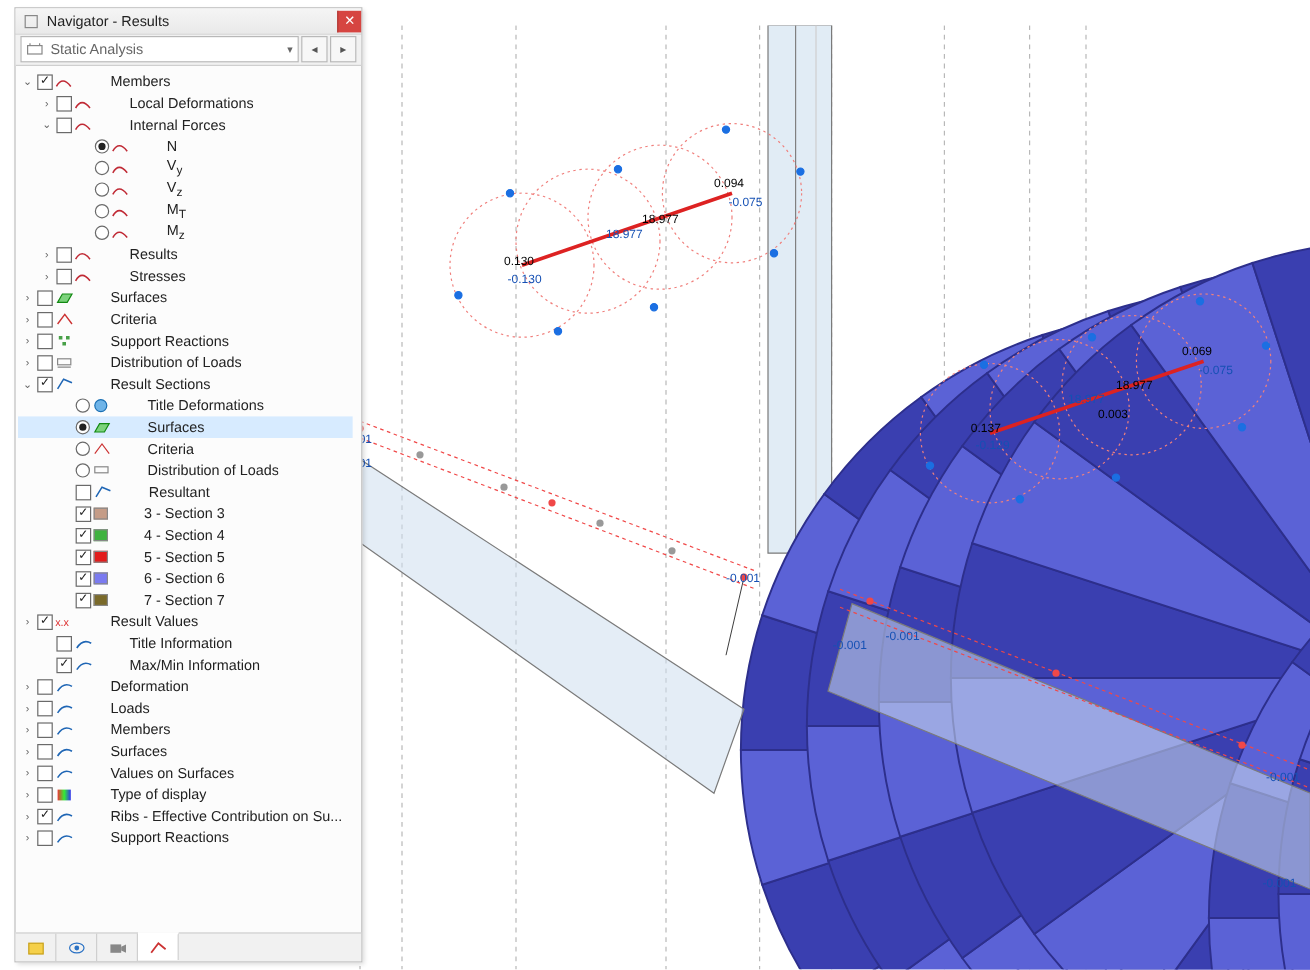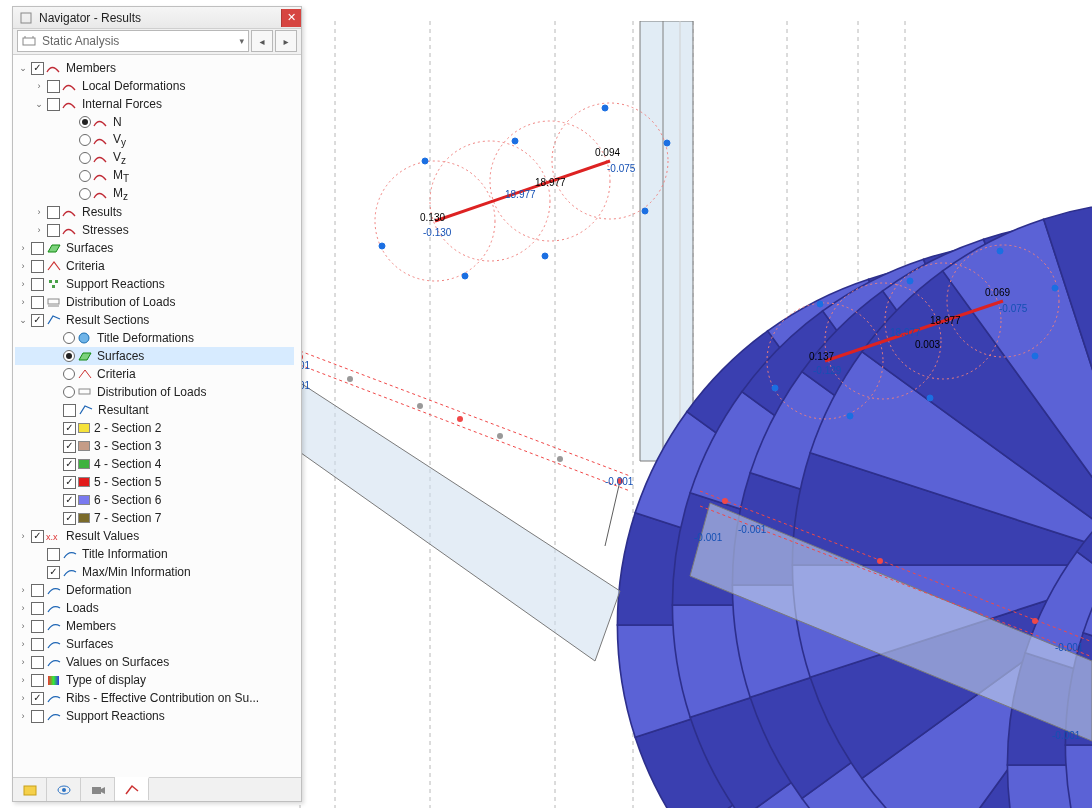--- a/index.html
+++ b/index.html
@@ -75,21 +75,21 @@
   .node .chk.checked::after{ content:"✓"; font-size:10px; }
   .node .rad {
     width:12px; height:12px; border:1px solid #6a6a6a; border-radius:50%;
     background:#fff; flex:0 0 12px; cursor:pointer; position:relative;
   }
   .node .rad.checked::after{
     content:""; position:absolute; top:2px; left:2px; width:6px; height:6px;
     background:#222; border-radius:50%;
   }
   .node .ico { width:16px; height:14px; flex:0 0 16px; }
-  .node .lbl { padding-left:2px; overflow:hidden; text-overflow:ellipsis; }
+  .node .lbl { padding-left:2px; overflow:hidden; text-overflow:ellipsis;margin-left:26px; }
   .node.selected { background:#d7ebff; }
 
   
   .ind0{ padding-left:2px;}
   .ind1{ padding-left:18px;}
   .ind2{ padding-left:34px;}
   .ind3{ padding-left:50px;}
 
   
   .tabstrip {
@@ -492,26 +492,20 @@
         </div>
         <div class="node ind2">
           <span class="exp blank"></span>
           <span class="chk"></span>
           <svg class="ico">
             <path d="M2 11 L7 3 L14 6" class="svg-b"></path>
           </svg>
           <span class="lbl">Resultant</span>
         </div>
 
-        <div class="node ind2">
-          <span class="exp blank"></span>
-          <span class="chk checked"></span>
-          <span class="swatch" style="background:#f5e23a"></span>
-          <span class="lbl">2 - Section 2</span>
-        </div>
         <div class="node ind2">
           <span class="exp blank"></span>
           <span class="chk checked"></span>
           <span class="swatch" style="background:#c59c87"></span>
           <span class="lbl">3 - Section 3</span>
         </div>
         <div class="node ind2">
           <span class="exp blank"></span>
           <span class="chk checked"></span>
           <span class="swatch" style="background:#3fb23f"></span>

